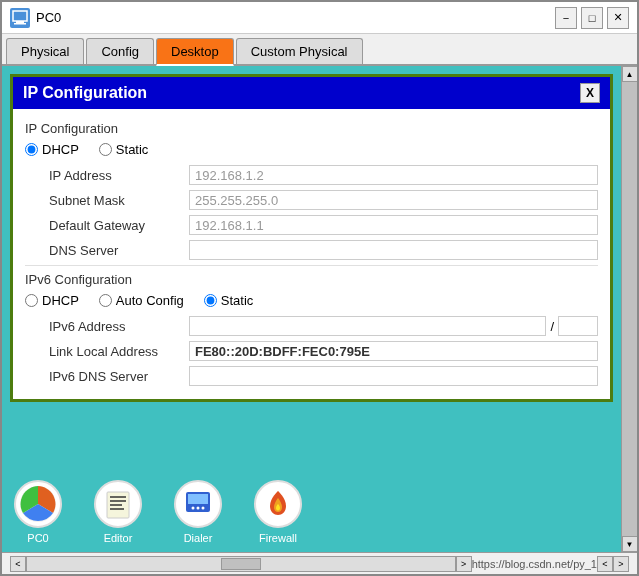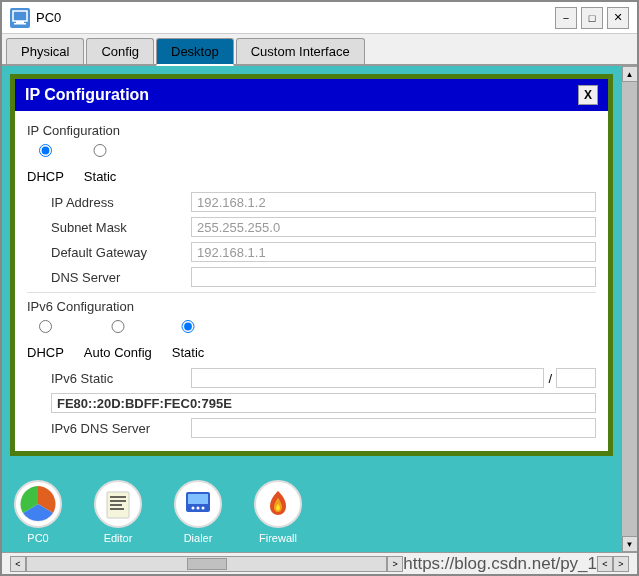--- a/index.html
+++ b/index.html
@@ -82,41 +82,41 @@
       border: 1px solid #999;
       border-bottom: none;
       background: #ddd;
       cursor: pointer;
       font-size: 13px;
       margin-right: 2px;
       border-radius: 3px 3px 0 0;
     }
 
     .tab.active {
-      background: #0369a1;
+      background: #f97316;
       border-bottom: 2px solid #fff;
       margin-bottom: -2px;
       z-index: 1;
     }
 
     
     .main-content {
       flex: 1;
       background: #40c0c0;
       display: flex;
       flex-direction: column;
       overflow: hidden;
       position: relative;
     }
 
     
     .ip-config-panel {
       background: white;
       margin: 8px;
-      border: 5px solid #4d7c0f;
+      border: 3px solid #4d7c0f;
       flex-shrink: 0;
     }
 
     .ip-config-header {
       background: #0000cc;
       color: white;
       font-size: 16px;
       font-weight: bold;
       padding: 6px 10px;
       display: flex;
@@ -151,23 +151,22 @@
 
     .radio-row {
       display: flex;
       align-items: center;
       gap: 20px;
       margin-bottom: 8px;
     }
 
     .radio-option {
       display: flex;
-      gap: 12px;
-      cursor: pointer;
-      flex-direction: column;
+      gap: 4px;
+      cursor: pointer;
     }
 
     .radio-option input[type=radio] {
       margin: 0;
       cursor: pointer;
     }
 
     .form-row {
       display: flex;
       align-items: center;
@@ -305,21 +304,21 @@
 
     .scroll-thumb {
       width: 40px;
       height: 12px;
       background: #c0c0c0;
       border: 1px solid #999;
     }
 
     .status-url {
       margin-left: auto;
-      font-size: 17px;
+      font-size: 11px;
       color: #555;
     }
 
     .status-arrow-btn {
       width: 16px;
       height: 16px;
       border: 1px solid #999;
       background: #e0e0e0;
       display: flex;
       align-items: center;
@@ -359,21 +358,21 @@
     <div class="tab">
       <span>Physical</span>
     </div>
     <div class="tab">
       <span>Config</span>
     </div>
     <div class="tab active">
       <span>Desktop</span>
     </div>
     <div class="tab">
-      <span>Custom Interface</span>
+      <span>Custom Physical</span>
     </div>
   </div>
 
   <div class="main-content">
 
     <div class="scrollbar-area">
       <div class="scroll-arrow">▲</div>
       <div class="scroll-track"></div>
       <div class="scroll-arrow">▼</div>
     </div>
@@ -430,29 +429,30 @@
             <input type="radio" name="ipv6" style="">
             <span>Auto Config</span>
           </label>
           <label class="radio-option">
             <input type="radio" name="ipv6" checked="" style="">
             <span>Static</span>
           </label>
         </div>
 
         <div class="form-row">
-          <span class="form-label">IPv6 Static</span>
+          <span class="form-label">IPv6 Address</span>
           <div class="form-input-row">
             <input class="form-input normal" type="text" value="" style="flex: 1 1 0%;">
             <span class="form-input-slash">/</span>
             <input class="form-input normal small" type="text" value="" style="">
           </div>
         </div>
 
         <div class="form-row">
+          <span class="form-label">Link Local Address</span>
           <input class="form-input normal" type="text" value="FE80::20D:BDFF:FEC0:795E" style="">
         </div>
 
 
         <div class="form-row">
           <span class="form-label">IPv6 DNS Server</span>
           <input class="form-input normal" type="text" value="" style="">
         </div>
 
       </div>

